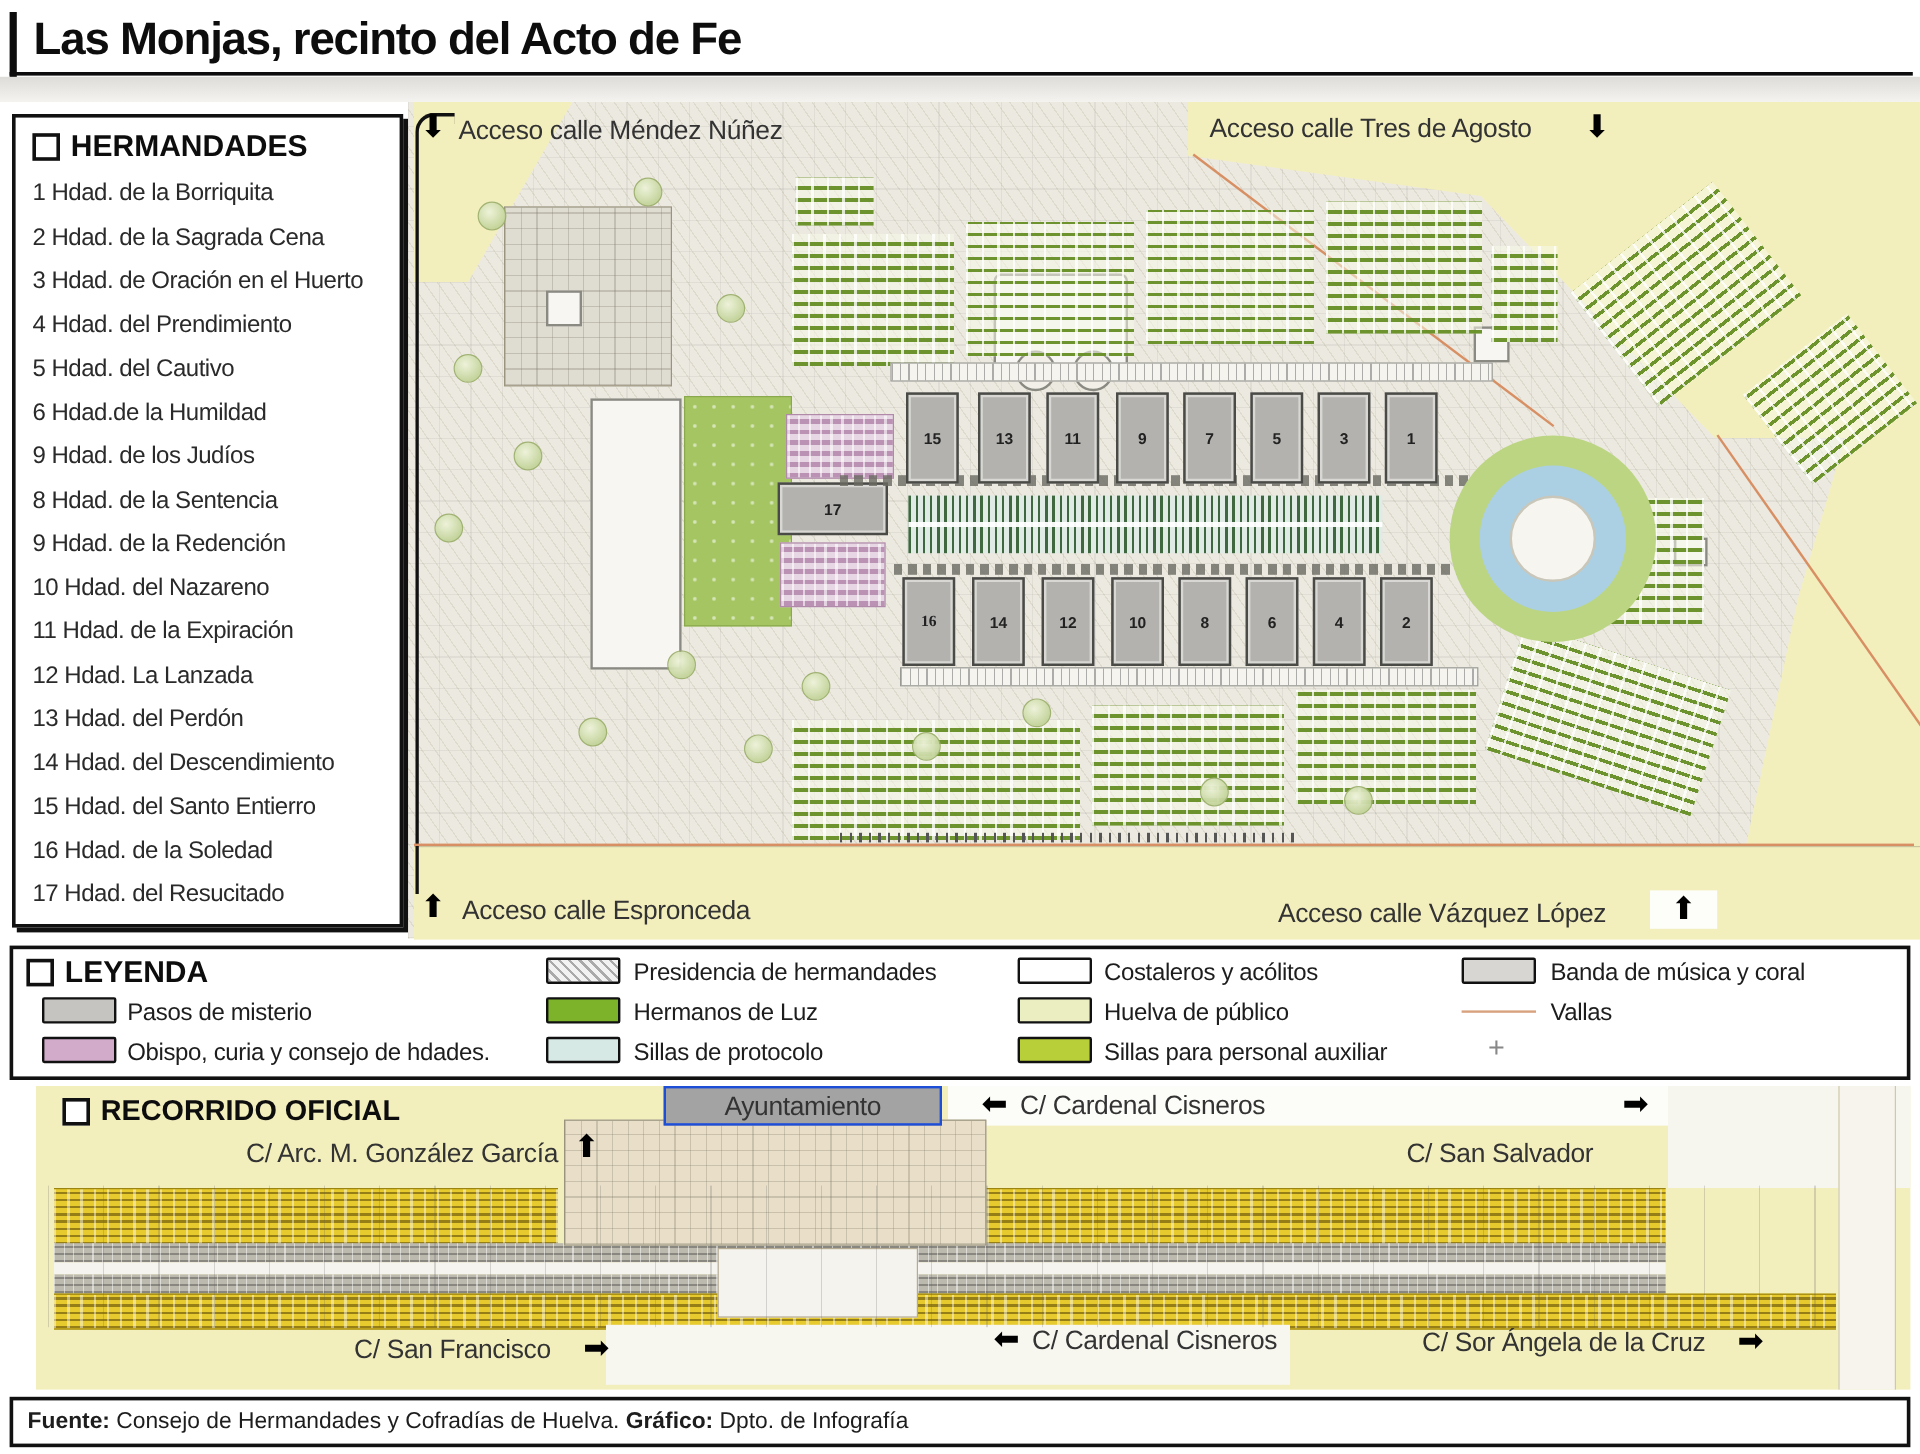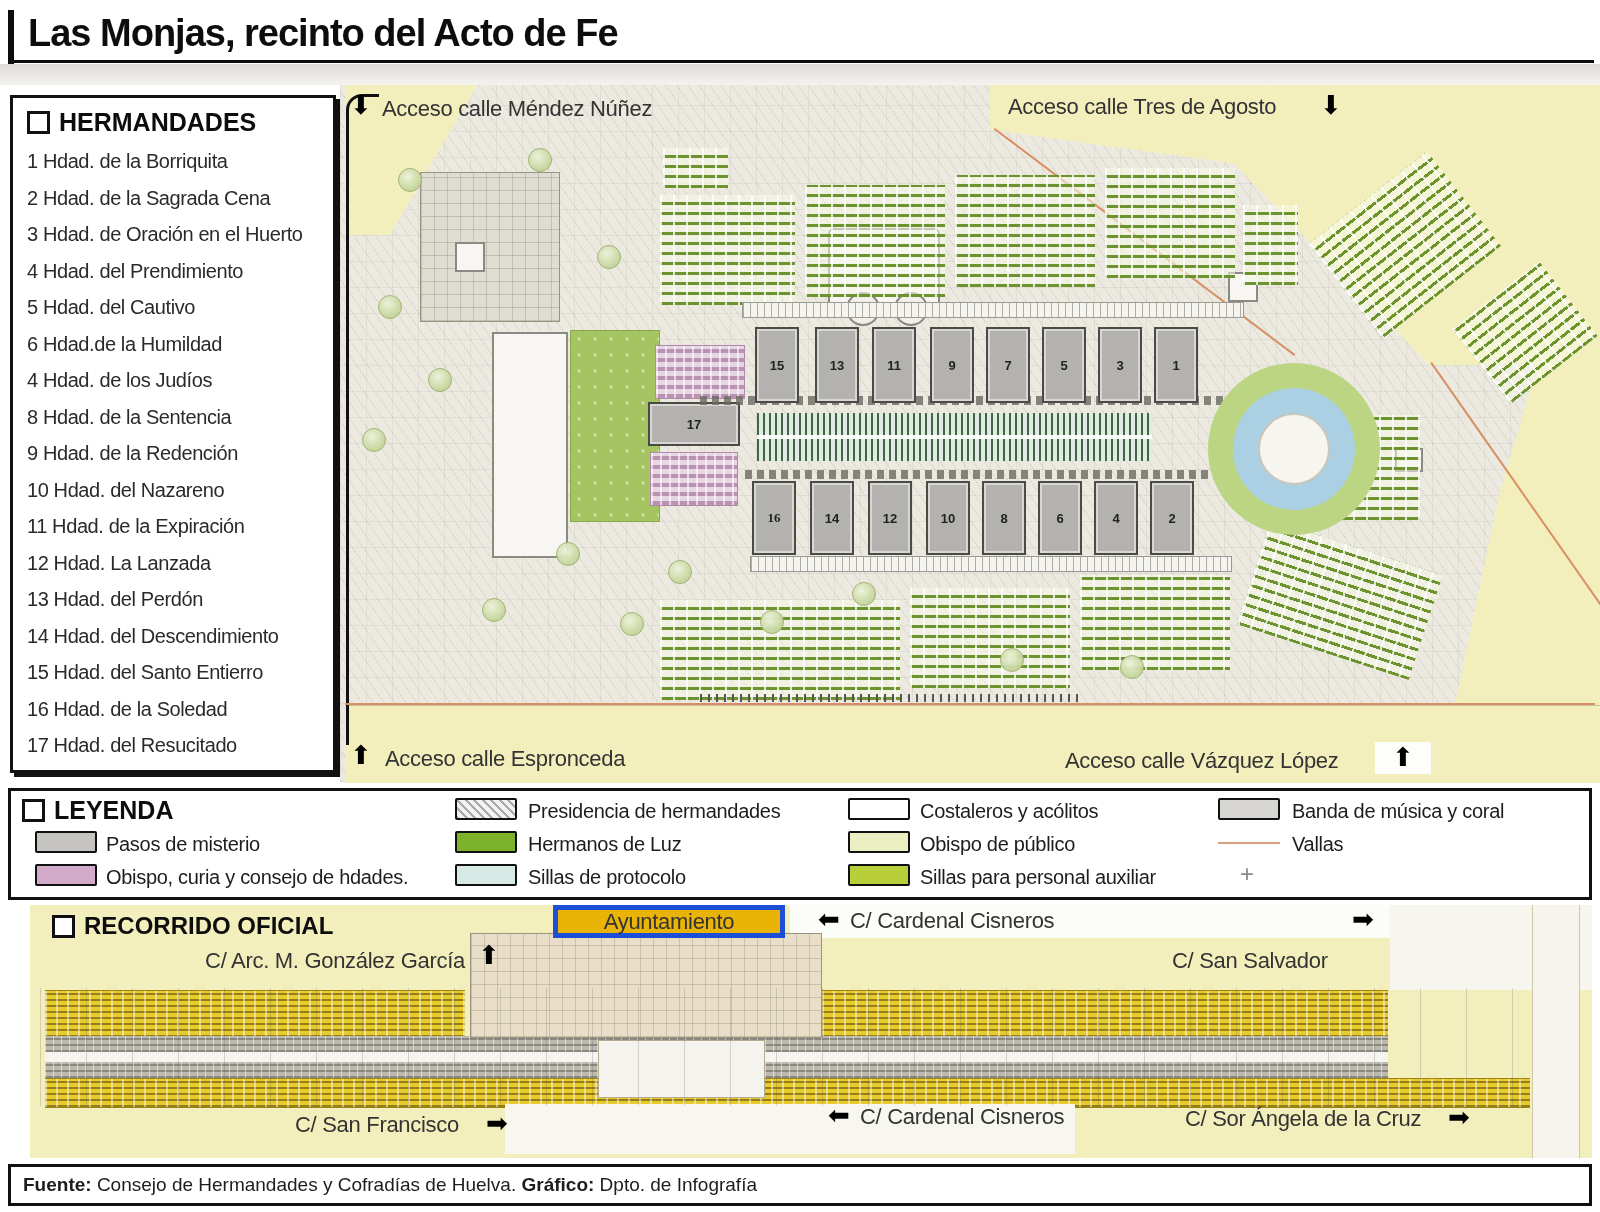--- a/index.html
+++ b/index.html
@@ -221,21 +221,21 @@
       <span class="chk"></span>
       <span>HERMANDADES</span>
     </div>
     <div style="margin-top:6px;">
       <div class="h-item">1 Hdad. de la Borriquita</div>
       <div class="h-item">2 Hdad. de la Sagrada Cena</div>
       <div class="h-item">3 Hdad. de Oración en el Huerto</div>
       <div class="h-item">4 Hdad. del Prendimiento</div>
       <div class="h-item">5 Hdad. del Cautivo</div>
       <div class="h-item">6 Hdad.de la Humildad</div>
-      <div class="h-item">4 Hdad. de los Judíos</div>
+      <div class="h-item">9 Hdad. de los Judíos</div>
       <div class="h-item">8 Hdad. de la Sentencia</div>
       <div class="h-item">9 Hdad. de la Redención</div>
       <div class="h-item">10 Hdad. del Nazareno</div>
       <div class="h-item">11 Hdad. de la Expiración</div>
       <div class="h-item">12 Hdad. La Lanzada</div>
       <div class="h-item">13 Hdad. del Perdón</div>
       <div class="h-item">14 Hdad. del Descendimiento</div>
       <div class="h-item">15 Hdad. del Santo Entierro</div>
       <div class="h-item">16 Hdad. de la Soledad</div>
       <div class="h-item">17 Hdad. del Resucitado</div>
@@ -256,21 +256,21 @@
   <div class="abs sw" style="left:455px;top:798px;background:repeating-linear-gradient(45deg,#aaa 0 2px,#f2f2f2 2px 6px);"></div>
   <span class="abs lg-label" style="left:528px;top:800px;">Presidencia de hermandades</span>
   <div class="abs sw" style="left:455px;top:831px;background:#7cb32b;"></div>
   <span class="abs lg-label" style="left:528px;top:833px;">Hermanos de Luz</span>
   <div class="abs sw" style="left:455px;top:864px;background:#d7e9e5;"></div>
   <span class="abs lg-label" style="left:528px;top:866px;">Sillas de protocolo</span>
 
   <div class="abs sw" style="left:848px;top:798px;background:#ffffff;"></div>
   <span class="abs lg-label" style="left:920px;top:800px;">Costaleros y acólitos</span>
   <div class="abs sw" style="left:848px;top:831px;background:#ebeec0;"></div>
-  <span class="abs lg-label" style="left:920px;top:833px;">Obispo de público</span>
+  <span class="abs lg-label" style="left:920px;top:833px;">Huelva de público</span>
   <div class="abs sw" style="left:848px;top:864px;background:#b8cf3a;"></div>
   <span class="abs lg-label" style="left:920px;top:866px;">Sillas para personal auxiliar</span>
 
   <div class="abs sw" style="left:1218px;top:798px;background:#d7d6d3;"></div>
   <span class="abs lg-label" style="left:1292px;top:800px;">Banda de música y coral</span>
   <div class="abs" style="left:1218px;top:842px;width:62px;height:2px;background:#d9a27e;"></div>
   <span class="abs lg-label" style="left:1292px;top:833px;">Vallas</span>
   <span class="abs" style="left:1240px;top:860px;font-size:24px;color:#888;">+</span>
   <span class="abs lg-label" style="left:1292px;top:916px;">Pies para insignias y ciriales</span>
 
@@ -290,21 +290,21 @@
   <div class="abs" style="left:505px;top:1104px;width:570px;height:50px;background:#f7f6ef;"></div>
   <div class="abs" style="left:598px;top:1040px;width:165px;height:56px;background:#f4f3ee;border:1px solid #b5ab93;"></div>
 
   <div class="abs street-grid" style="left:40px;top:988px;width:1495px;height:118px;"></div>
 
   <div class="abs street-label" style="left:150px;top:948px;width:315px;text-align:right;">C/ Arc. M. González García</div>
   <div class="abs box-title" style="left:52px;top:912px;font-size:24px;">
     <span class="chk"></span>
     <span>RECORRIDO OFICIAL</span>
   </div>
-  <div class="abs" style="left:553px;top:905px;width:232px;height:33px;background:#eab308;border:5px solid #1d4ed8;box-sizing:border-box;display:flex;align-items:center;justify-content:center;">
+  <div class="abs" style="left:553px;top:905px;width:232px;height:33px;background:#a3a3a3;border:2px solid #1d4ed8;box-sizing:border-box;display:flex;align-items:center;justify-content:center;">
     <span class="street-label">Ayuntamiento</span>
   </div>
   <span class="abs arrow" style="left:478px;top:942px;">⬆</span>
   <span class="abs arrow" style="left:818px;top:906px;">⬅</span>
   <span class="abs street-label" style="left:850px;top:908px;">C/ Cardenal Cisneros</span>
   <span class="abs street-label" style="left:1172px;top:908px;margin-top:40px;">C/ San Salvador</span>
   <span class="abs arrow" style="left:1352px;top:906px;">➡</span>
 
   <span class="abs street-label" style="left:295px;top:1112px;">C/ San Francisco</span>
   <span class="abs arrow" style="left:486px;top:1110px;">➡</span>

